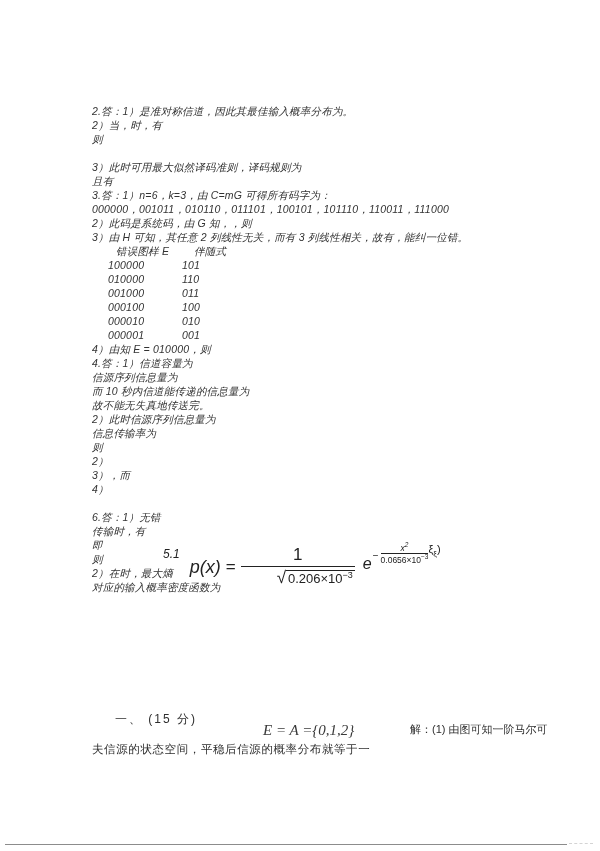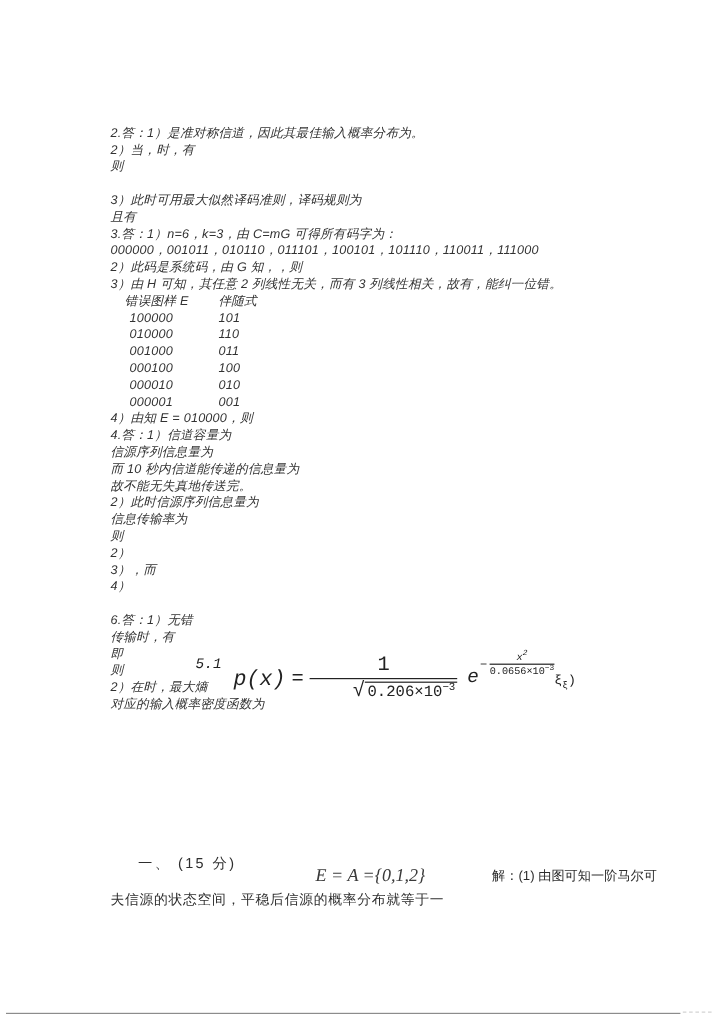--- a/index.html
+++ b/index.html
@@ -18,45 +18,45 @@
     letter-spacing:0.2px;
     font-style:italic;
   }
   .line{height:14px;white-space:nowrap;}
   .spacer{height:14px;}
   
   .tbl-head{height:14px;padding-left:12px;}
   .tbl-row{height:14px;padding-left:16px;}
   .tbl-col1{display:inline-block;width:74px;}
   .tbl-col2{display:inline-block;}
-  .tbl-head .tbl-col1{width:78px;}
+  .tbl-head .tbl-col1{width:78px;margin-left:12px;}
   
   .formula{
     position:absolute;left:163px;top:541px;
     display:flex;align-items:flex-start;
-    font-family:Liberation Mono, monospace;
+    font-family:Liberation Sans, sans-serif;
     color:#222222;white-space:nowrap;
   }
   .f-label{font-style:italic;font-size:12px;margin:6px 10px 0 0;}
   .f-lhs{font-style:italic;font-size:18px;margin-top:16px;}
   .f-eq{font-size:17px;margin:16px 5px 0 5px;}
   .frac{display:inline-block;text-align:center;vertical-align:middle;margin-top:4px;}
   .frac .num{font-size:17px;display:block;border-bottom:1.2px solid #222;padding:0 14px 1px 14px;}
   .frac .den{display:block;padding-top:1px;font-size:14px;margin-left:36px;}
   .sqrt-sign{font-size:17px;}
   .radicand{border-top:1.2px solid #222;padding:0 2px;font-size:13px;}
   .sup-sm{font-size:9px;vertical-align:super;line-height:0;}
   .f-e{font-style:italic;font-size:16px;margin:14px 1px 0 8px;}
   .f-exp{display:flex;align-items:flex-start;margin-top:2px;font-size:8.5px;}
   .f-exp .minus{margin:7px 2px 0 0;font-size:10px;}
   .mini-frac{display:inline-block;text-align:center;}
   .mini-frac .num{display:block;font-style:italic;border-bottom:1px solid #222;padding:0 16px 0 16px;}
   .mini-frac .den{display:block;padding-top:1px;}
   .sup-xs{font-size:6.5px;vertical-align:super;line-height:0;}
-  .f-tail{font-size:11px;margin-top:19px;}
+  .f-tail{font-size:11px;margin-top:0;}
   .f-tail sub{font-size:8px;}
   
   .sec-heading{
     position:absolute;left:115px;top:711px;
     font-size:12px;color:#2e2e2e;letter-spacing:2px;white-space:nowrap;
   }
   .sec-math{
     position:absolute;left:263px;top:722px;
     font-family:"Liberation Serif","DejaVu Serif",serif;
     font-style:italic;font-size:15px;color:#3a3a3a;white-space:nowrap;

